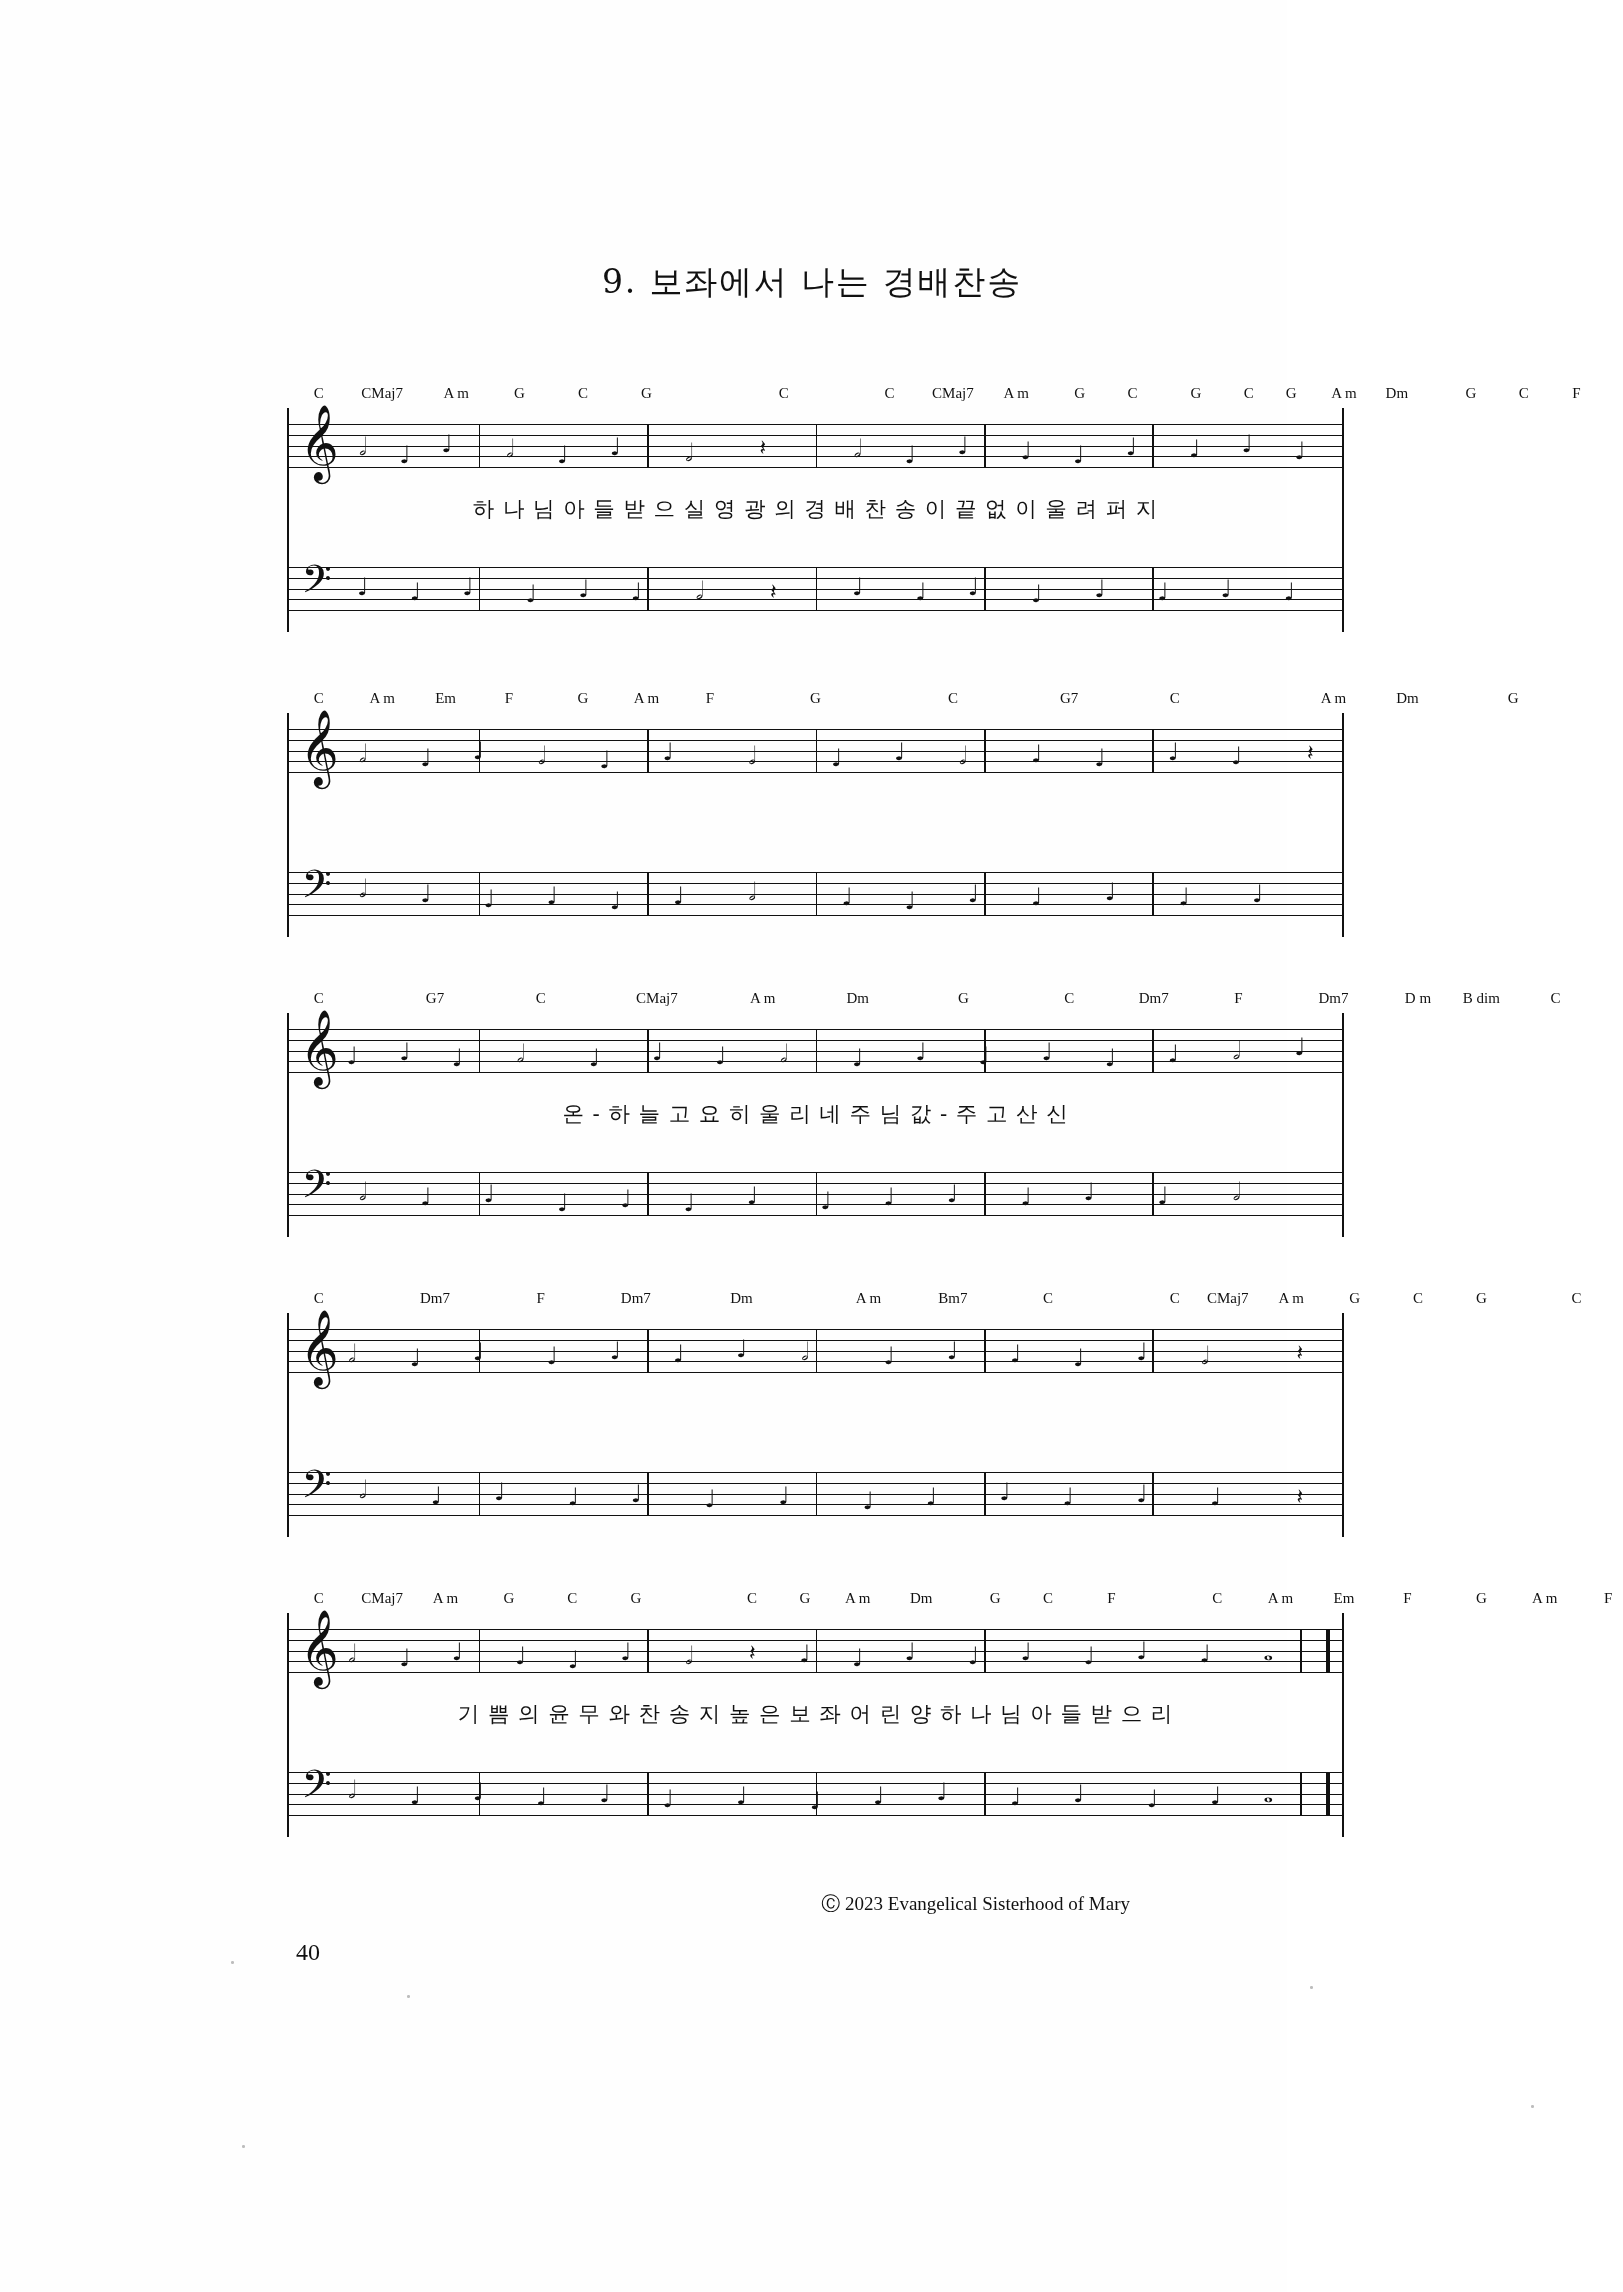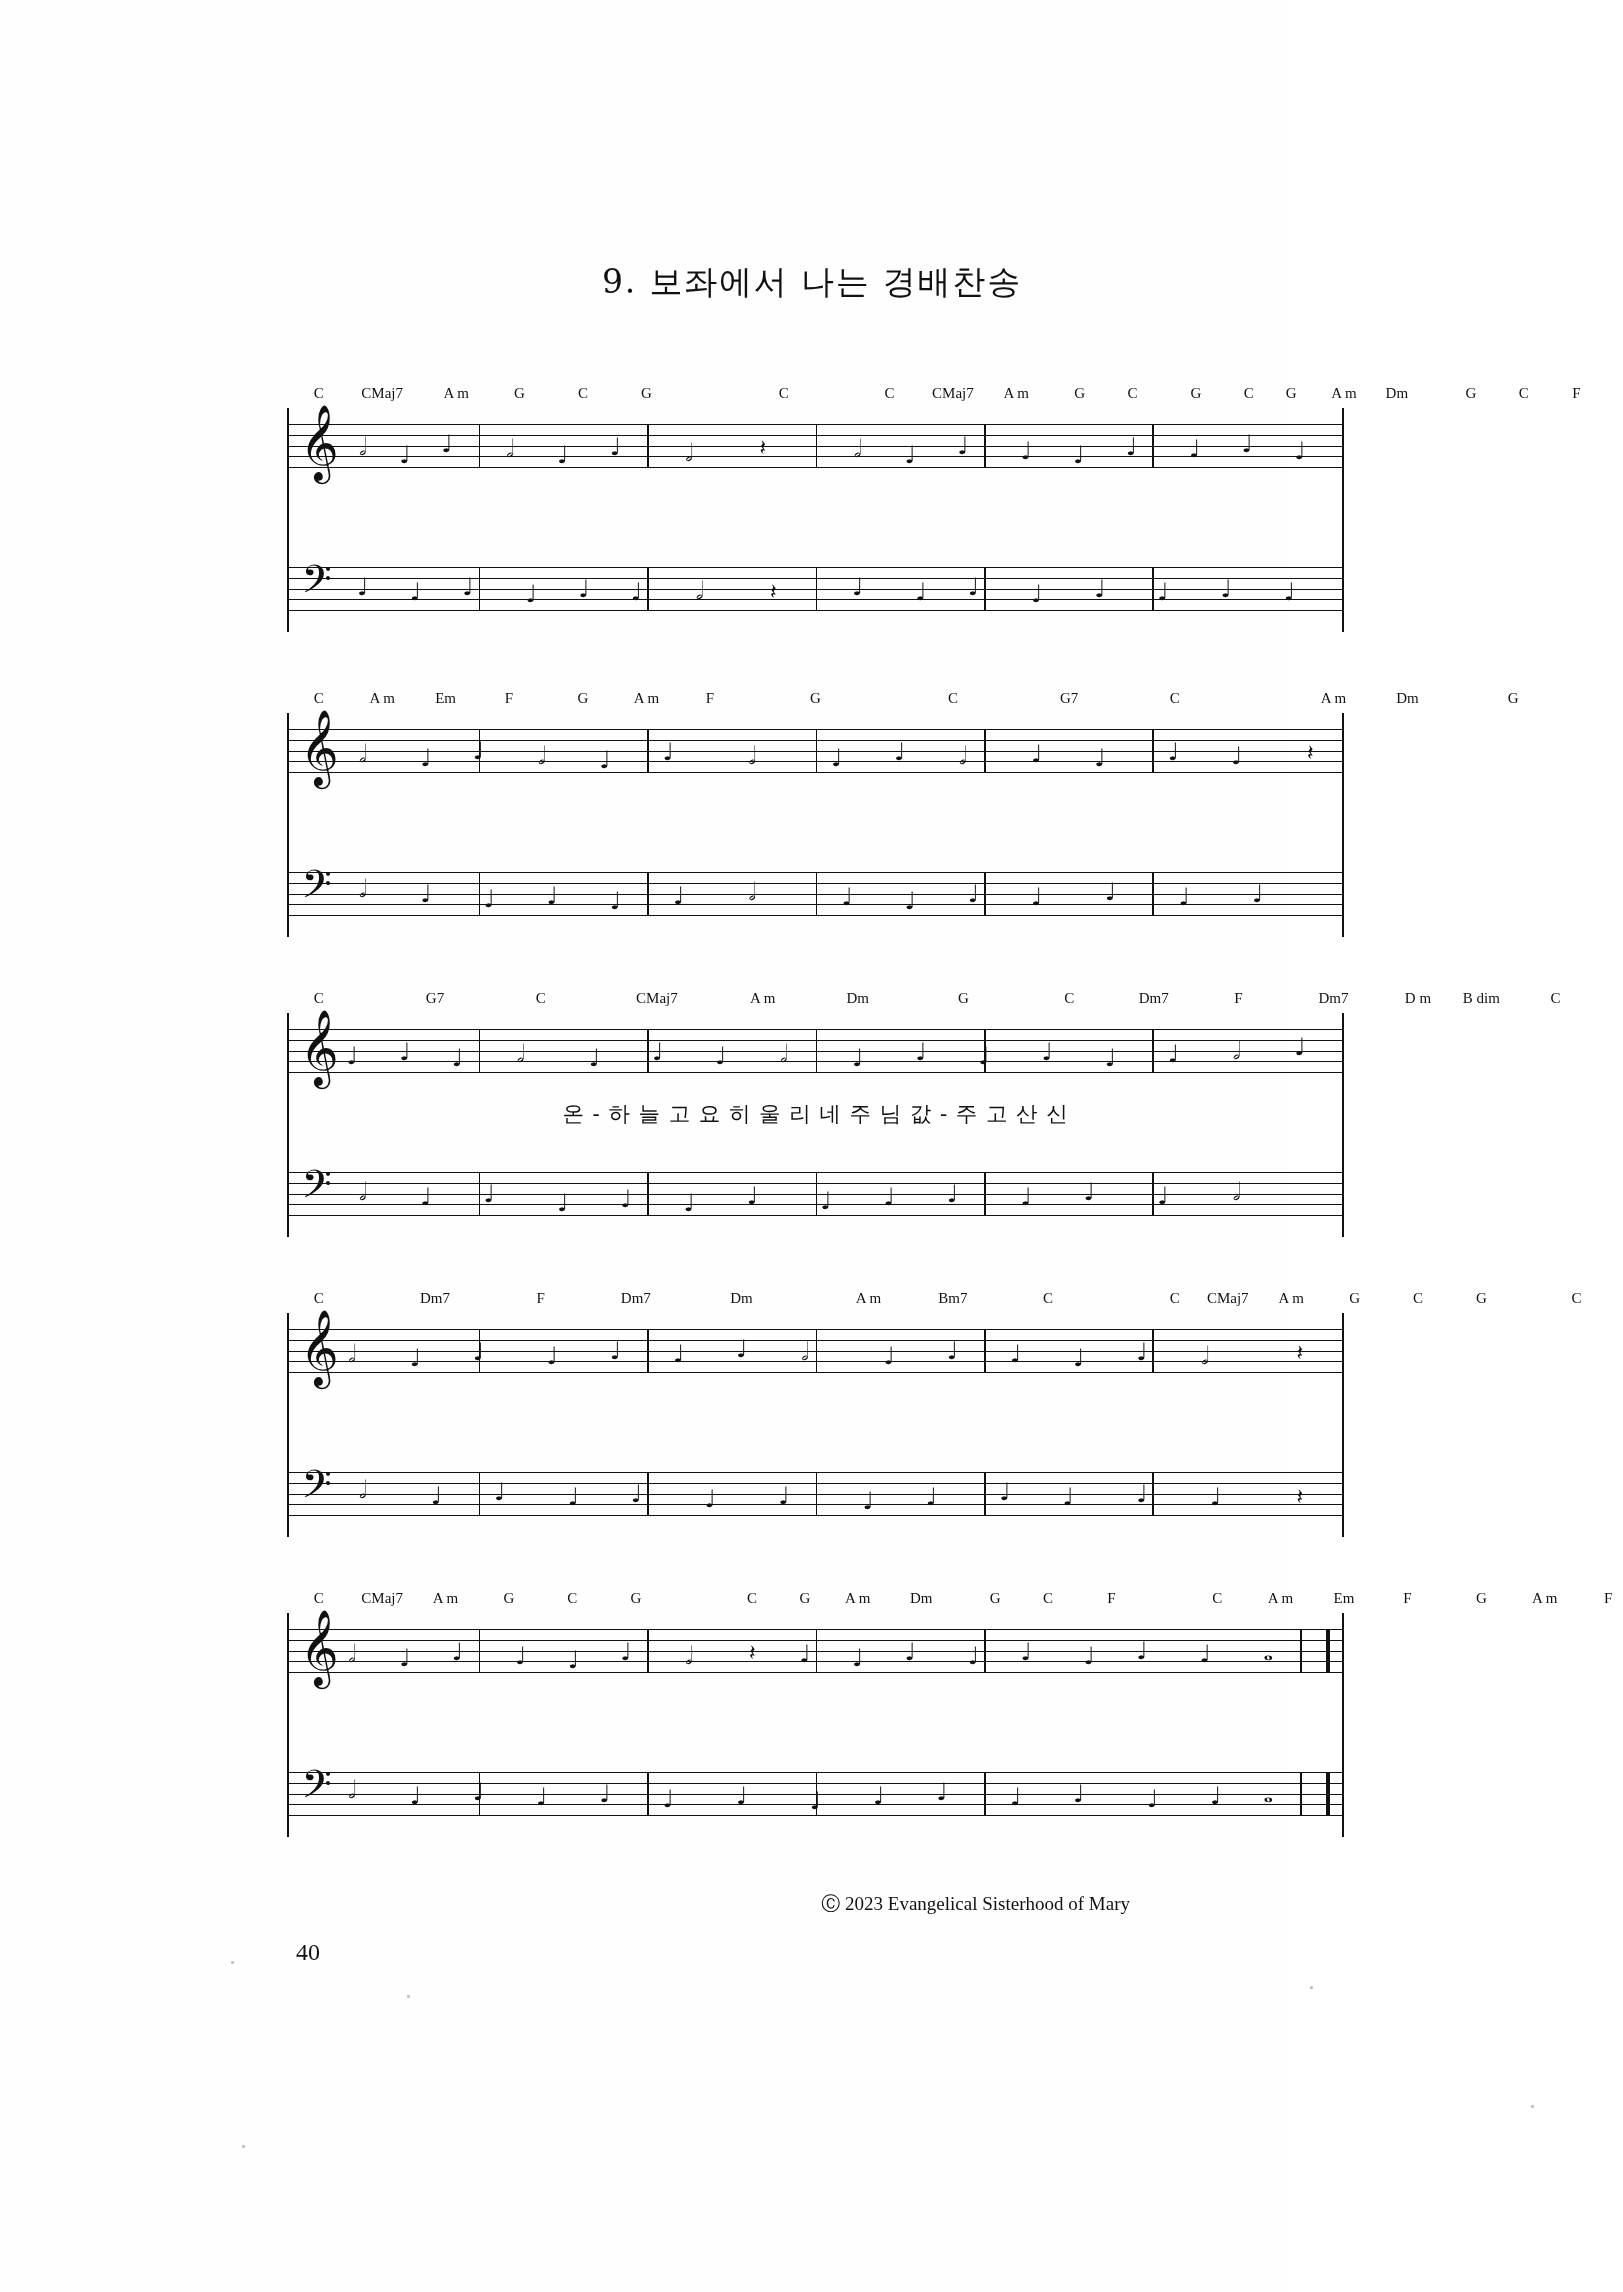--- a/index.html
+++ b/index.html
@@ -259,20 +259,21 @@
       <span class="restmark" style="left:46%;top:183px">𝄽</span>
       <span class="note" style="left:54%;top:179px">♩</span>
       <span class="note" style="left:60%;top:184px">♩</span>
       <span class="note" style="left:65%;top:179px">♩</span>
       <span class="note" style="left:71%;top:186px">♩</span>
       <span class="note" style="left:77%;top:181px">♩</span>
       <span class="note" style="left:83%;top:184px">♩</span>
       <span class="note" style="left:89%;top:181px">♩</span>
       <span class="note" style="left:95%;top:184px">♩</span>
 
+      <div class="lyrics">하 나 님 아 들 받 으 실     영 광 의 경 배 찬 송 이 끝 없 이 울 려 퍼 지</div>
     </div>
   </div>
 
   <div class="system system-2">
     <div class="chordrow">
       <span class="chord" style="left:3%">C</span>
       <span class="chord" style="left:9%">A m</span>
       <span class="chord" style="left:15%">Em</span>
       <span class="chord" style="left:21%">F</span>
       <span class="chord" style="left:28%">G</span>
@@ -595,20 +596,21 @@
       <span class="note" style="left:43%;top:183px">♩</span>
       <span class="note" style="left:50%;top:188px">♩</span>
       <span class="note" style="left:56%;top:183px">♩</span>
       <span class="note" style="left:62%;top:179px">♩</span>
       <span class="note" style="left:69%;top:184px">♩</span>
       <span class="note" style="left:75%;top:181px">♩</span>
       <span class="note" style="left:82%;top:186px">♩</span>
       <span class="note" style="left:88%;top:183px">♩</span>
       <span class="note" style="left:93%;top:181px">𝅝</span>
 
+      <div class="lyrics">기 쁨 의 윤 무 와 찬 송 지 높 은 보 좌 어 린 양 하 나 님 아 들 받 으 리</div>
     </div>
   </div>
 
   <div class="copyright">Ⓒ 2023 Evangelical Sisterhood of Mary</div>
   <div class="pagenum">40</div>
 
   <div class="speck" style="left:231px;top:1961px"></div>
   <div class="speck" style="left:407px;top:1995px"></div>
   <div class="speck" style="left:1310px;top:1986px"></div>
   <div class="speck" style="left:1531px;top:2105px"></div>

